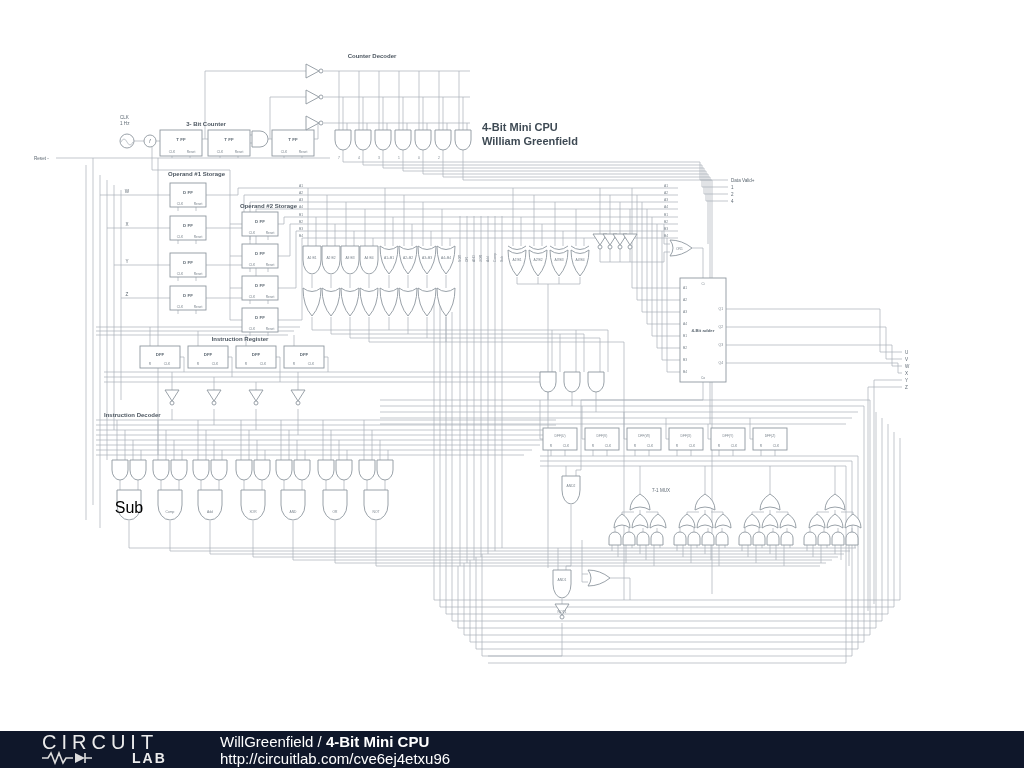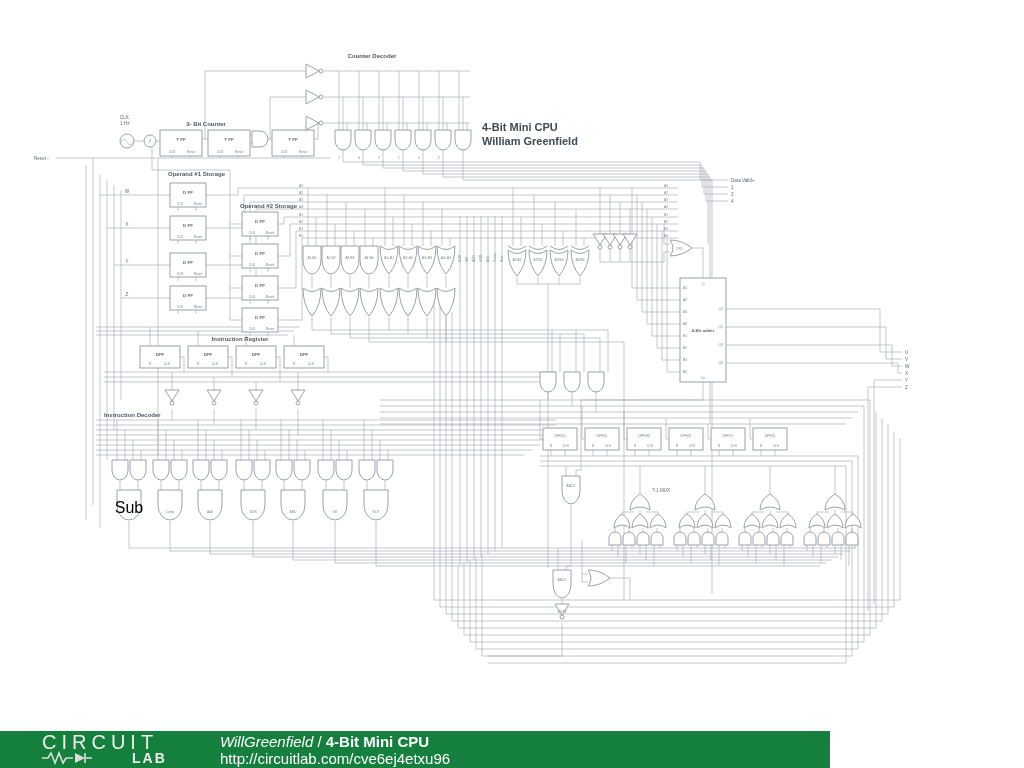--- a/index.html
+++ b/index.html
@@ -8,28 +8,28 @@
   svg text{font-family:"Liberation Sans",sans-serif;}
   .t1{font-size:11px;font-weight:bold;fill:#3e4a54;}
   .sec{font-size:6px;font-weight:bold;fill:#4d5761;}
   .n4{font-size:4.6px;fill:#5f6a74;}
   .n3b{font-size:4.4px;font-weight:bold;fill:#5f6a74;}
   .n2{font-size:3.3px;fill:#79838c;}
   .it{font-style:italic;}
   .w{stroke:#a9b0b7;fill:none;stroke-width:0.7;}
   .gate{stroke:#8f979f;fill:#ffffff;stroke-width:0.9;}
   .box{stroke:#8f979f;fill:#ffffff;stroke-width:0.9;}
-  .footer{position:absolute;left:0;top:731px;width:830px;height:37px;background:#15803d;display:flex;align-items:center;}
+  .footer{position:absolute;left:0;top:731px;width:1024px;height:37px;background:#0f172a;display:flex;align-items:center;}
   .logo{margin-left:42px;width:150px;color:#e9e9e9;}
   .logo-top{font-size:20px;letter-spacing:5px;line-height:16px;font-weight:normal;color:#ececec;}
   .logo-bottom{display:flex;align-items:center;height:14px;margin-top:1px;gap:24px;}
   .logo-lab{font-size:14px;font-weight:bold;letter-spacing:2px;color:#ececec;}
   .meta{margin-left:28px;color:#ffffff;line-height:17px;}
   .meta-line1{font-size:15px;}
-  .author{font-style:italic;text-align:center;}
+  .author{text-align:center;}
   .ctitle{font-weight:bold;}
   .meta-url{font-size:15px;}
 </style>
 </head>
 <body>
 
 <div class="page">
 <svg class="schematic" width="1024" height="731" viewBox="0 0 1024 731">
 <defs>
   <g id="and-d16">

